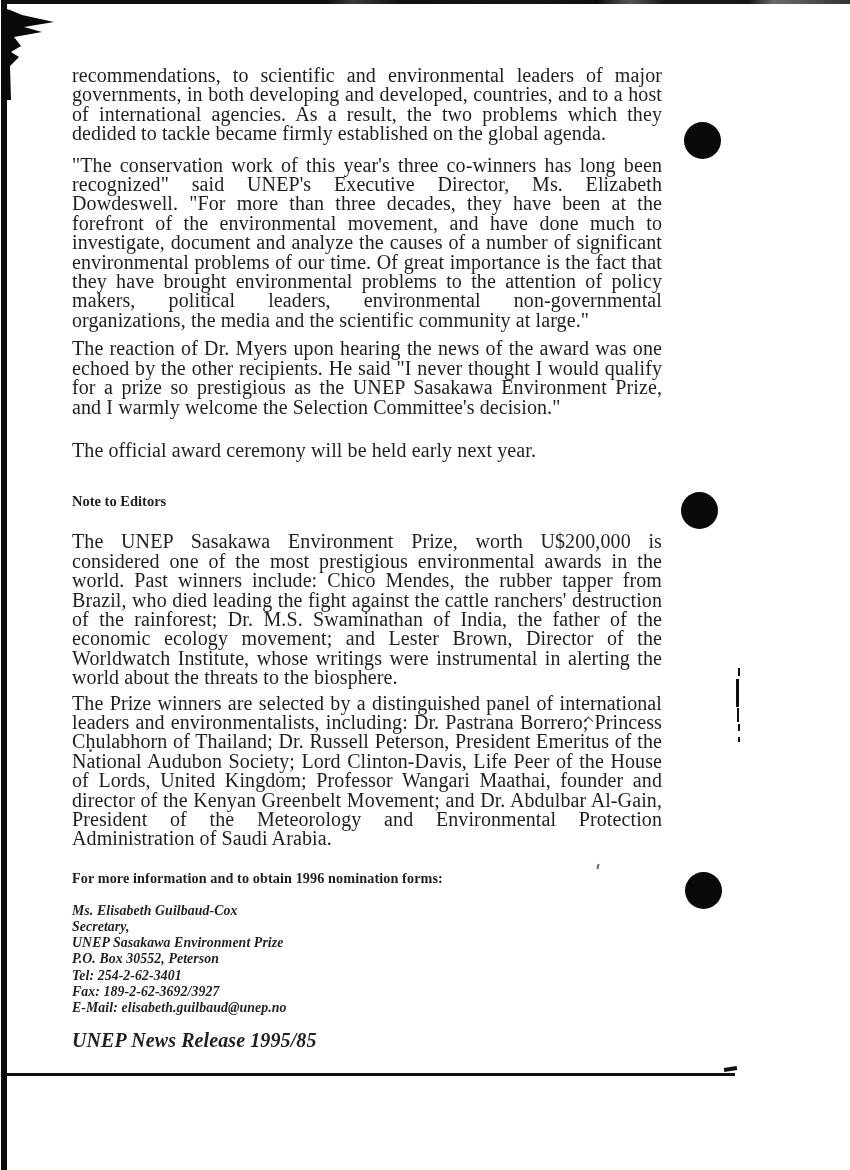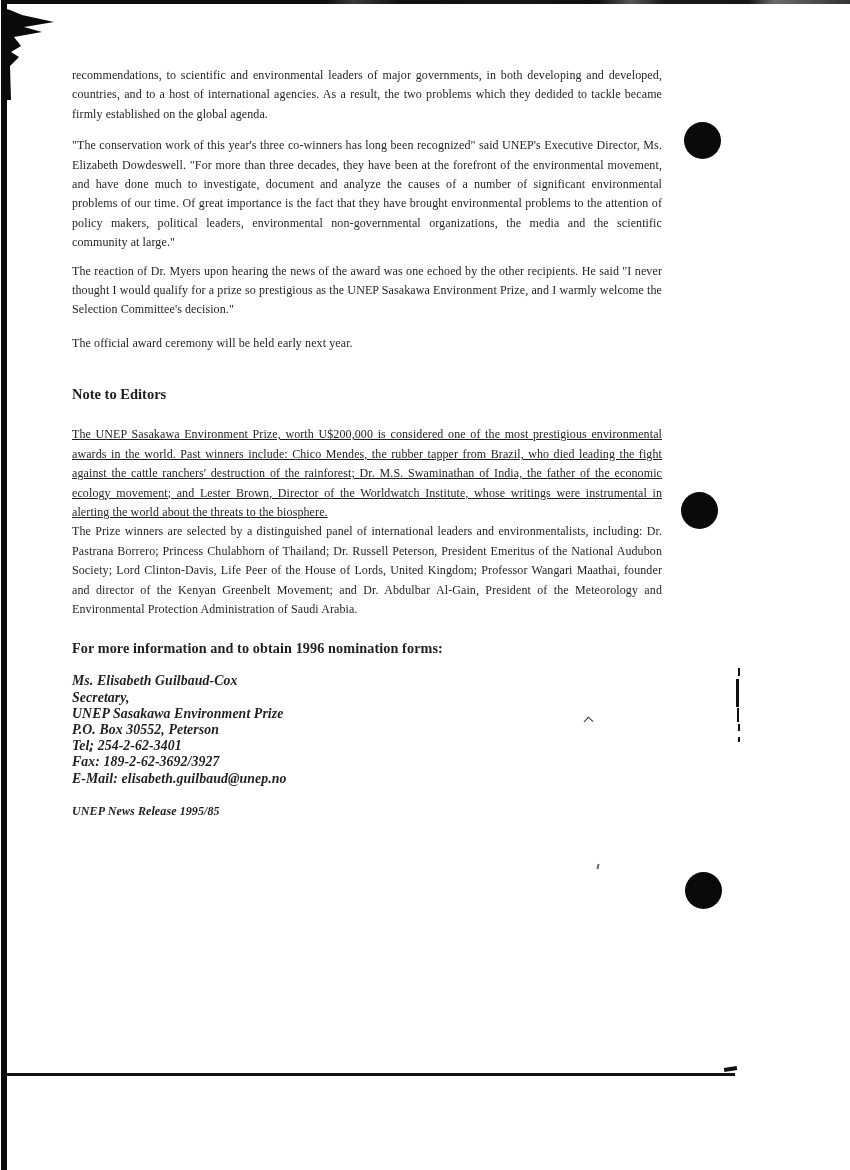--- a/index.html
+++ b/index.html
@@ -24,27 +24,27 @@
   .dash.d{left:738px;top:724px;width:1.5px;height:7px;}
   .dash.e{left:738px;top:737px;width:1.5px;height:5px;}
   .bottom-line{position:absolute;left:4px;top:1073px;width:731px;height:3px;background:#101010;}
   .bottom-hook{position:absolute;left:724px;top:1067px;width:13px;height:4px;background:#101010;transform:rotate(-9deg);}
   .speck-chevron{position:absolute;left:585px;top:718px;width:6px;height:6px;
     border-left:1.6px solid #3c3c3c;border-top:1.6px solid #3c3c3c;transform:rotate(42deg);}
   .speck.s2{position:absolute;left:89px;top:749px;width:3px;height:3px;background:#5a5a5a;border-radius:50%;}
   .speck.s3{position:absolute;left:597px;top:864px;width:2px;height:5px;background:#666;transform:rotate(14deg);}
   
   .content{position:absolute;left:72px;top:66px;width:590px;}
-  .content p{margin:0;font-size:12px;line-height:19.4px;text-align:justify;letter-spacing:0.1px;}
+  .content p{margin:0;font-size:20px;line-height:19.4px;text-align:justify;letter-spacing:0.1px;}
   p.p1{margin-bottom:12px;}
   p.p2{margin-bottom:9px;}
-  p.p3{margin-bottom:14px;}
+  p.p3{margin-bottom:24px;}
   p.p4{margin-bottom:33px;}
   .note-heading{font-size:14.5px;font-weight:bold;margin:0 0 22px 0;}
-  p.p5{text-decoration:underline;}
+  p.p5{margin-bottom:6px;}
   p.p6{margin-bottom:21px;}
   .info-heading{font-size:14.2px;font-weight:bold;margin:0 0 16px 0;letter-spacing:0.1px;}
   .contacts{display:flex;margin:0 0 15px 0;}
   .contact-col{font-style:italic;font-weight:bold;font-size:13.8px;line-height:16.2px;letter-spacing:0.1px;}
   .contact-col.left{width:363px;flex:none;}
   .contact-col.right{flex:1;}
   .footer-line{font-size:14px;font-weight:bold;font-style:italic;margin:0;letter-spacing:0.1px;}
 </style>
 </head>
 <body>

